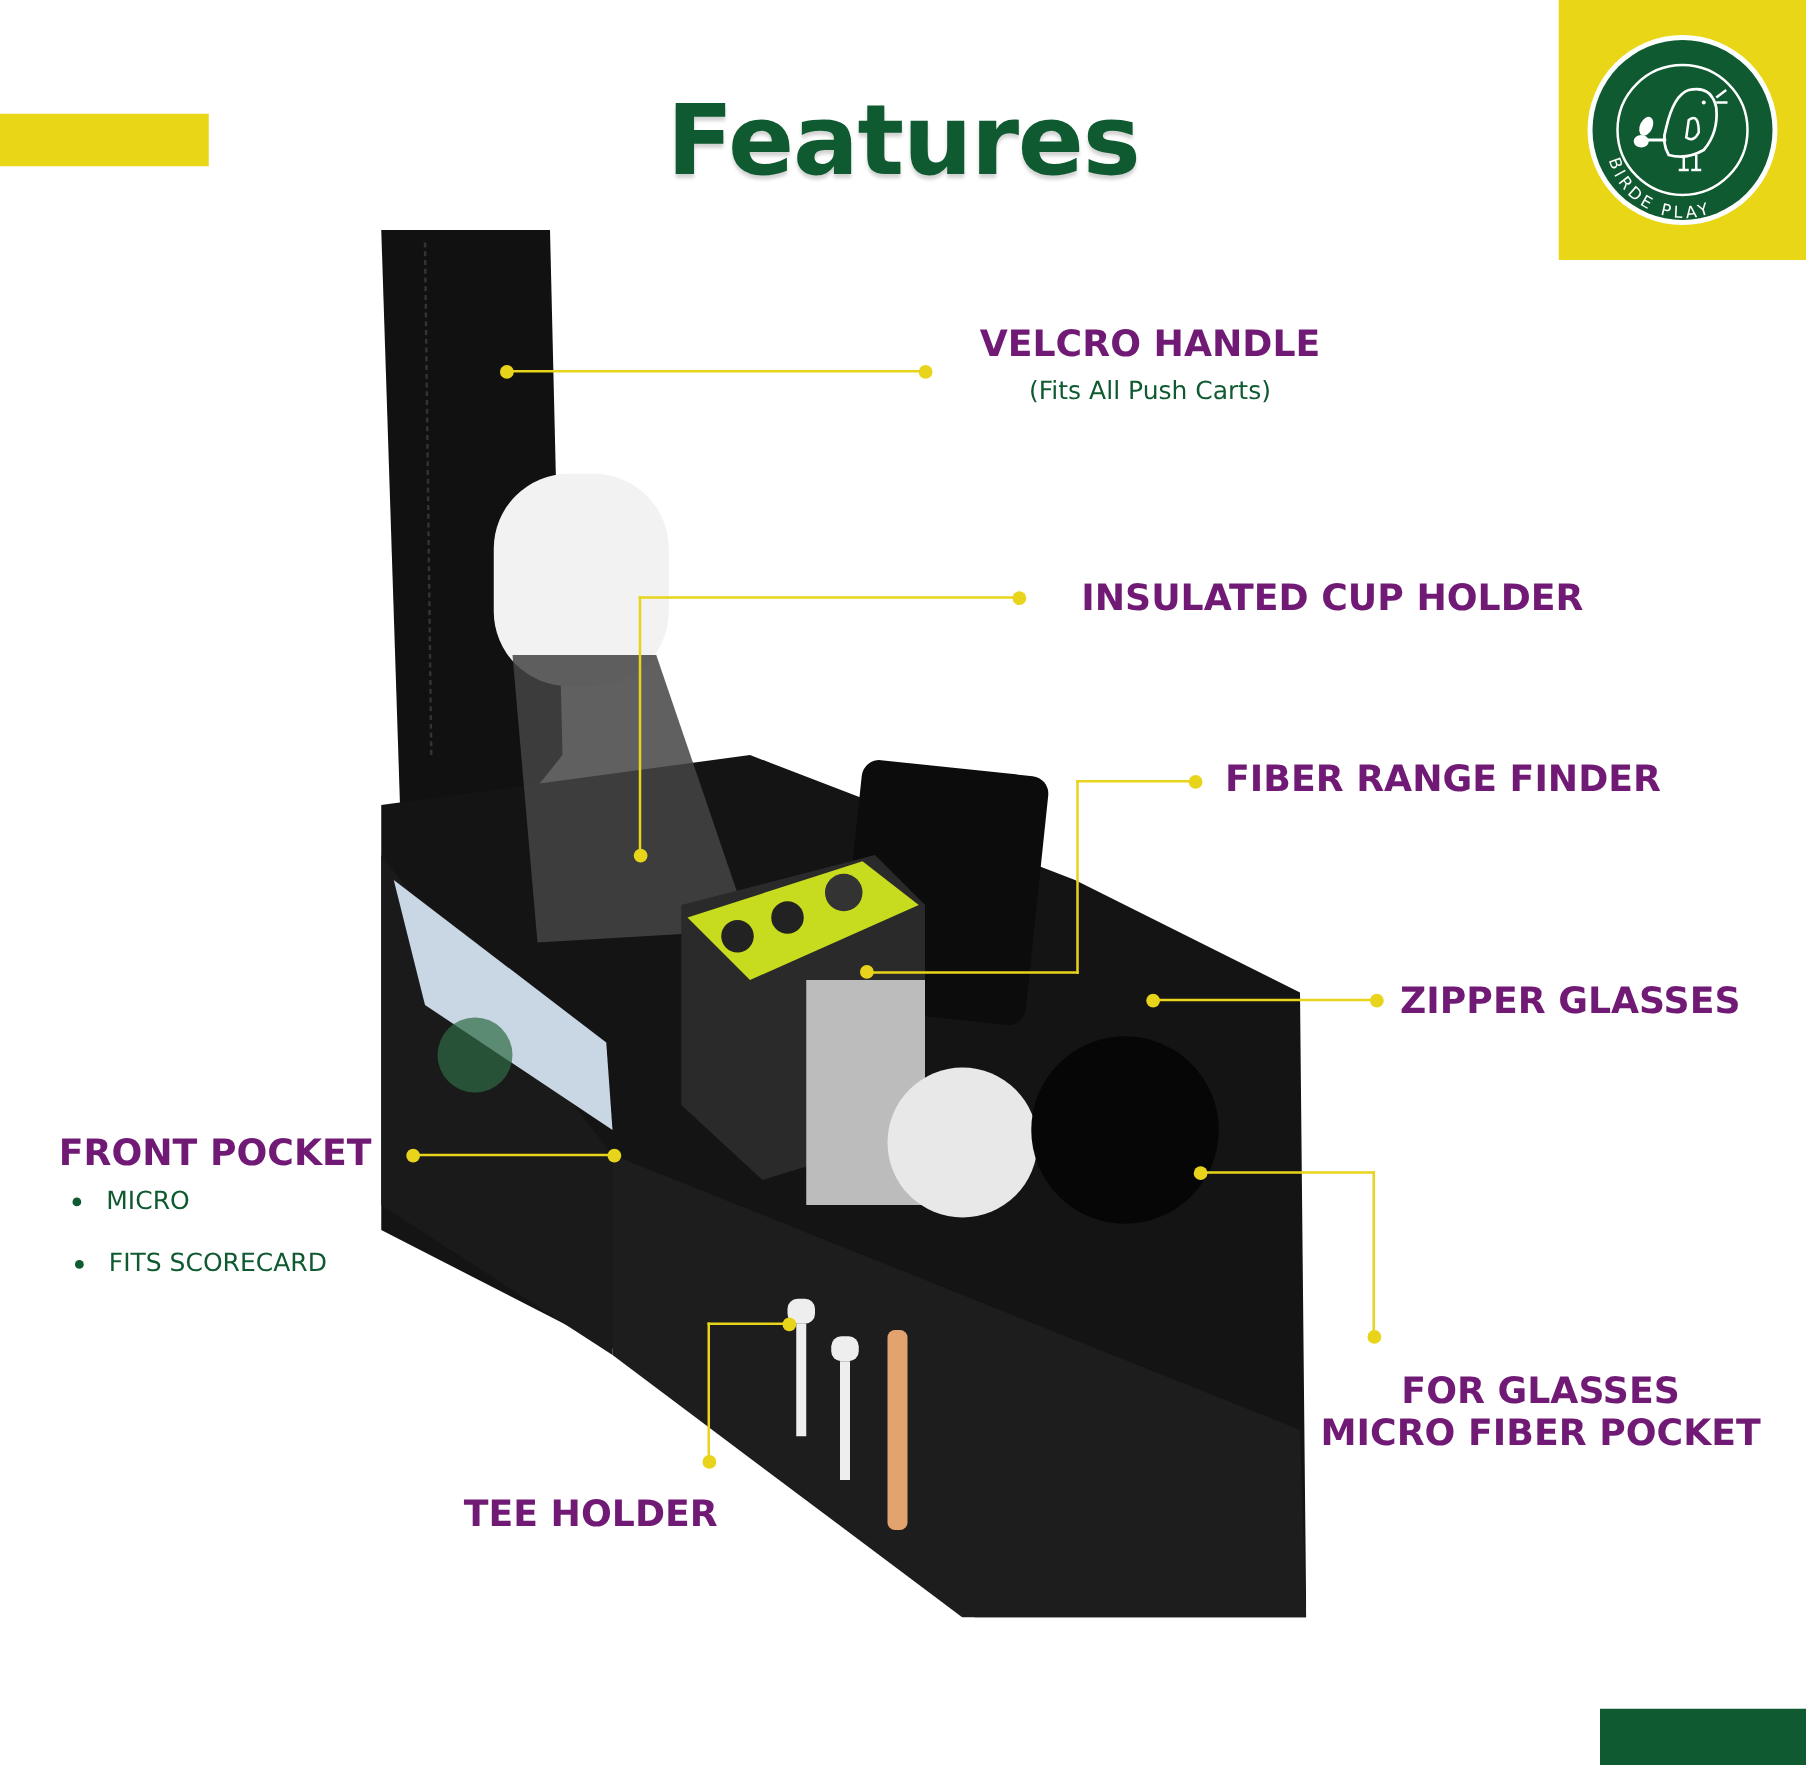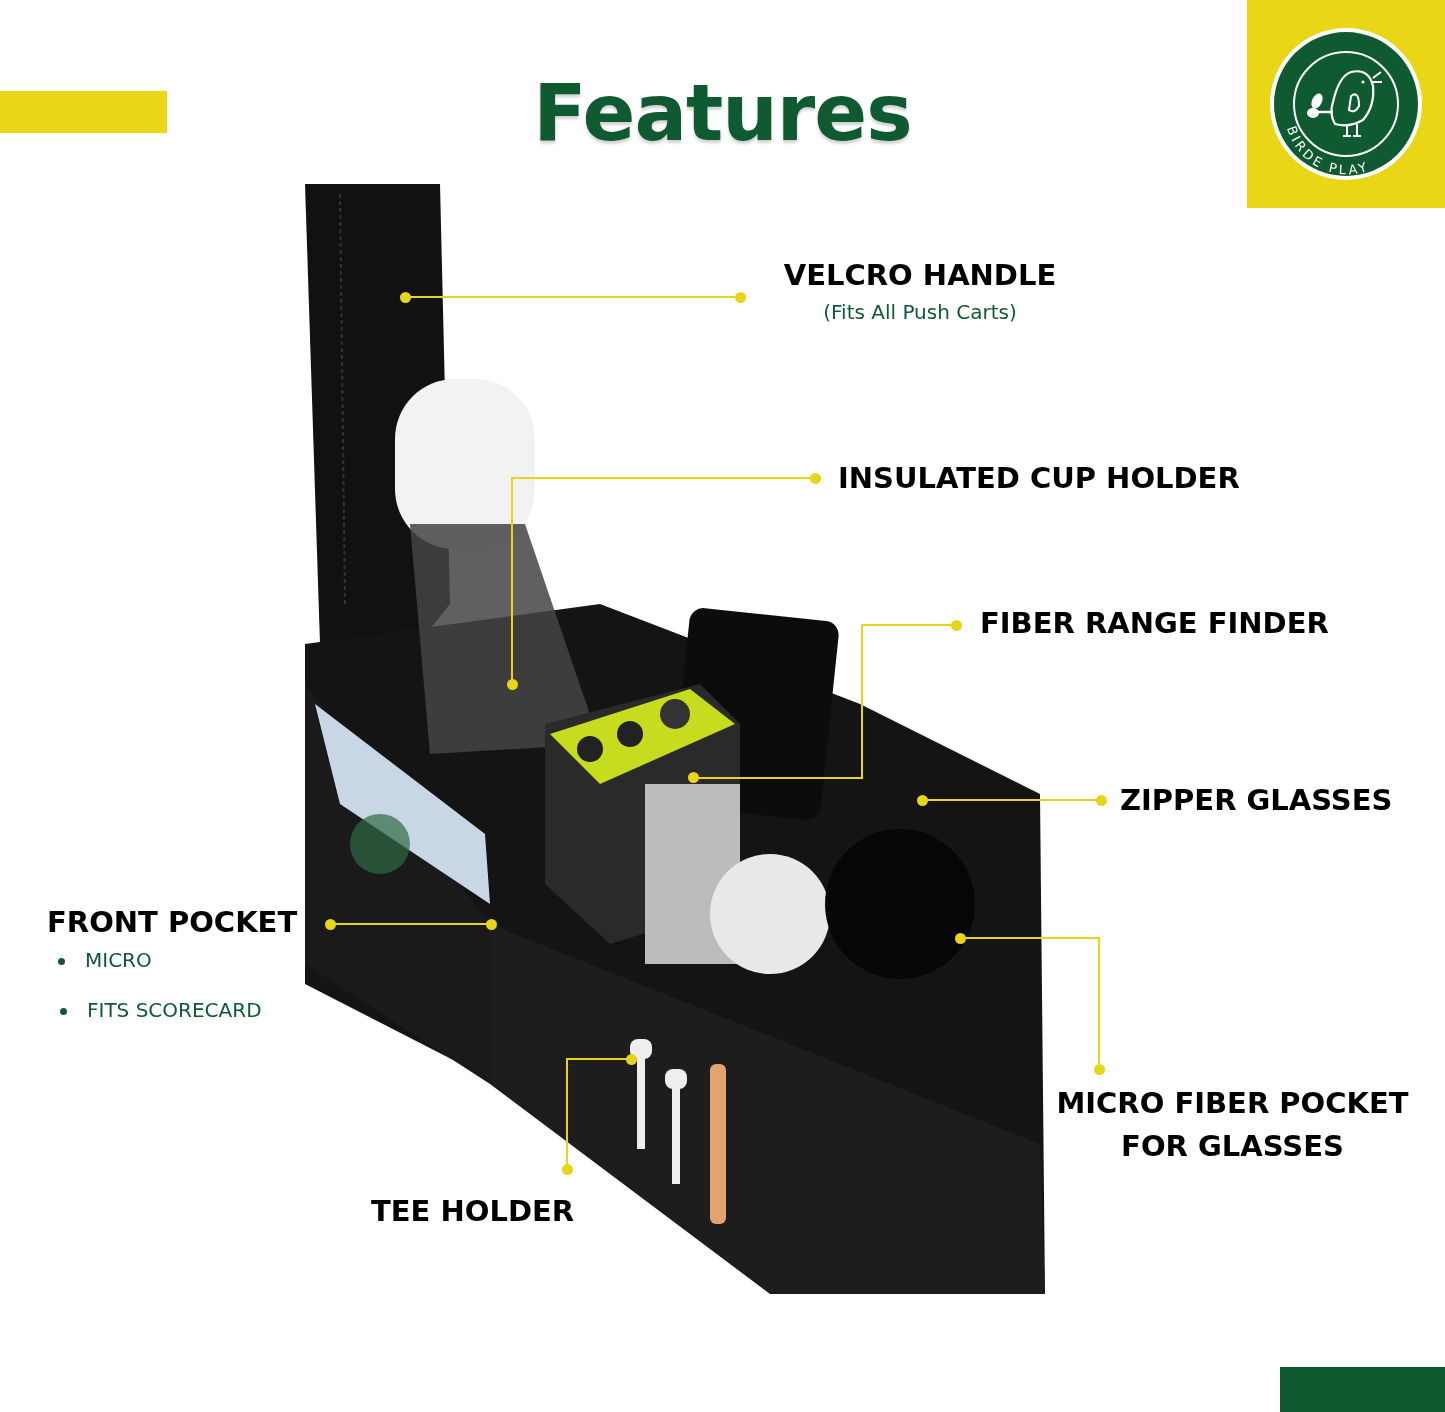--- a/index.html
+++ b/index.html
@@ -12,21 +12,21 @@
   .yellow-bar { left: 0; top: 91px; width: 167px; height: 42px; background: #e9d616; }
   .logo-box { left: 1247px; top: 0; width: 198px; height: 208px; background: #e9d616; }
   .green-bar { left: 1280px; top: 1367px; width: 165px; height: 45px; background: #0f5a30; }
   .title {
     left: 0; width: 1445px; top: 68px; text-align: center;
     font-family: "DejaVu Sans", sans-serif; font-weight: bold;
     font-size: 78px; color: #0f5a30; letter-spacing: -1px;
     text-shadow: 0 3px 3px rgba(0,0,0,0.18);
   }
   .label {
-    color: #000000; font-weight: bold; font-size: 29px;
+    color: #701a75; font-weight: bold; font-size: 29px;
     font-family: "DejaVu Sans", sans-serif; letter-spacing: 0px;
     white-space: nowrap;
   }
   .sub {
     color: #0f5a30; font-size: 20px; font-family: "DejaVu Sans", sans-serif;
     font-weight: normal; white-space: nowrap;
   }
   .line { background: #e8d41b; }
   .dot { width: 11px; height: 11px; border-radius: 50%; background: #e8d41b; }
   .bullet-dot {
@@ -109,21 +109,21 @@
 <div class="abs dot" style="left:735px; top:292px;"></div>
 <div class="abs center-text" style="left:760px; top:258px; width:320px;">
   <div class="label">VELCRO HANDLE</div>
   <div class="sub" style="margin-top:8px;">(Fits All Push Carts)</div>
 </div>
 
 <div class="abs dot" style="left:507px; top:679px;"></div>
 <div class="abs line" style="left:511px; top:477px; width:2px; height:207px;"></div>
 <div class="abs line" style="left:511px; top:477px; width:305px; height:2px;"></div>
 <div class="abs dot" style="left:810px; top:473px;"></div>
-<div class="abs label" style="left:838px; top:461px;">INSULATED CUP HOLDER</div>
+<div class="abs label" style="left:865px; top:461px;">INSULATED CUP HOLDER</div>
 
 <div class="abs dot" style="left:688px; top:772px;"></div>
 <div class="abs line" style="left:693px; top:777px; width:170px; height:2px;"></div>
 <div class="abs line" style="left:861px; top:624px; width:2px; height:155px;"></div>
 <div class="abs line" style="left:861px; top:624px; width:95px; height:2px;"></div>
 <div class="abs dot" style="left:951px; top:620px;"></div>
 <div class="abs label" style="left:980px; top:606px;">FIBER RANGE FINDER</div>
 
 <div class="abs dot" style="left:917px; top:795px;"></div>
 <div class="abs line" style="left:922px; top:799px; width:180px; height:2px;"></div>
@@ -139,21 +139,21 @@
 </div>
 <div class="abs sub" style="left:60px; top:998px;">
   <span class="bullet-dot"></span><span>FITS SCORECARD</span>
 </div>
 
 <div class="abs dot" style="left:955px; top:933px;"></div>
 <div class="abs line" style="left:960px; top:937px; width:140px; height:2px;"></div>
 <div class="abs line" style="left:1098px; top:937px; width:2px; height:133px;"></div>
 <div class="abs dot" style="left:1094px; top:1064px;"></div>
 <div class="abs center-text" style="left:1040px; top:1086px; width:385px;">
+  <div class="label" style="margin-top:9px;">FOR GLASSES</div>
   <div class="label">MICRO FIBER POCKET</div>
-  <div class="label" style="margin-top:9px;">FOR GLASSES</div>
 </div>
 
 <div class="abs dot" style="left:626px; top:1054px;"></div>
 <div class="abs line" style="left:566px; top:1058px; width:64px; height:2px;"></div>
 <div class="abs line" style="left:566px; top:1058px; width:2px; height:112px;"></div>
 <div class="abs dot" style="left:562px; top:1164px;"></div>
 <div class="abs label" style="left:371px; top:1194px;">TEE HOLDER</div>
 
 </body></html>

